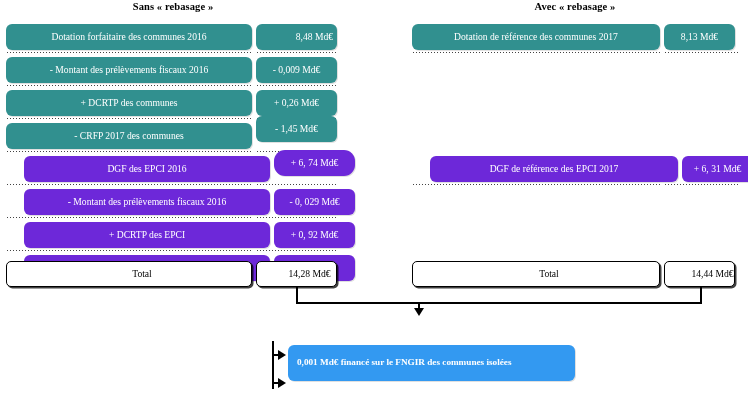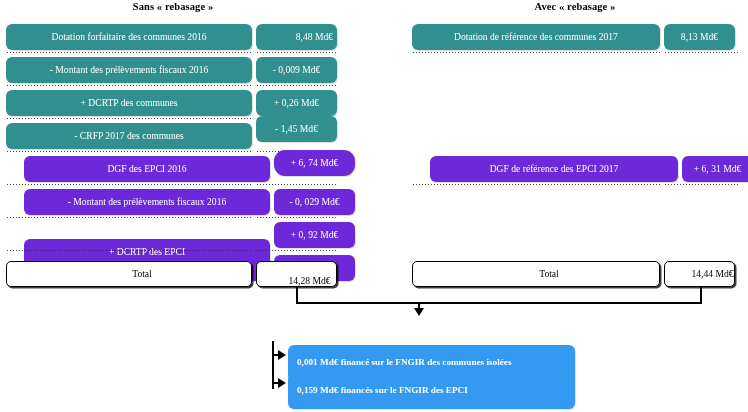--- a/index.html
+++ b/index.html
@@ -144,21 +144,21 @@
       <div class="shadowdots" style="left: 6px; width: 246px; top: 183px;"></div>
       <div class="shadowdots" style="left: 256px; width: 81px; top: 183px;"></div>
       <div class="cell purple L-lab" style="top: 189px;">
         <span class="txt">- Montant des prélèvements fiscaux 2016</span>
       </div>
       <div class="cell purple L-val" style="top: 189px;">
         <span class="txt">- 0, 029 Md€</span>
       </div>
       <div class="shadowdots" style="left: 6px; width: 246px; top: 216px;"></div>
       <div class="shadowdots" style="left: 256px; width: 81px; top: 216px;"></div>
-      <div class="cell purple L-lab" style="top: 239px;">
+      <div class="cell purple L-lab" style="top: 222px;">
         <span class="txt">+ DCRTP des EPCI</span>
       </div>
       <div class="cell purple L-val" style="top: 222px;">
         <span class="txt">+ 0, 92 Md€</span>
       </div>
       <div class="shadowdots" style="left: 6px; width: 246px; top: 249px;"></div>
       <div class="shadowdots" style="left: 256px; width: 81px; top: 249px;"></div>
       <div class="cell purple L-lab" style="top: 255px;">
         <span class="txt">- CRFP 2017 des EPCI</span>
       </div>
@@ -183,21 +183,21 @@
       <div class="cell purple R-val" style="top: 156px;">
         <span class="txt">+ 6, 31 Md€</span>
       </div>
       <div class="shadowdots" style="left: 412px; width: 248px; top: 183px;"></div>
       <div class="shadowdots" style="left: 664px; width: 76px; top: 183px;"></div>
     </div>
 
   <div class="cell white L-lab" id="l-total-lab" style="top:261px;">
     <span class="txt">Total</span>
   </div>
-  <div class="cell white L-val" id="l-total-val" style="top:261px;align-items:flex-end;">
+  <div class="cell white L-val" id="l-total-val" style="top:261px;">
     <span class="txt">14,28 Md€</span>
   </div>
 
   <div class="cell white R-lab" id="r-total-lab" style="top:261px;">
     <span class="txt">Total</span>
   </div>
   <div class="cell white R-val" id="r-total-val" style="top:261px;text-align:center;">
     <span class="txt">14,44 Md€</span>
   </div>
 
@@ -213,17 +213,14 @@
 
   <div class="line vline" style="left:272px;top:341px;height:48px;"></div>
   <div class="line hline" style="left:272px;top:354px;width:8px;"></div>
   <div class="arrow-r" style="left:278px;top:350px;"></div>
   <div class="line hline" style="left:272px;top:382px;width:8px;"></div>
   <div class="arrow-r" style="left:278px;top:378px;"></div>
 
   <div class="cell blue bottom-sub" id="result-item-0" style="top:345px;">
     <span class="txt">0,001 Md€ financé sur le FNGIR des communes isolées</span>
   </div>
-  <div class="cell blue bottom-sub" id="result-item-1" style="top:373px;">
-    <span class="txt">0,159 Md€ financés sur le FNGIR des EPCI</span>
-  </div>
 
 </div>
 
 </body></html>

